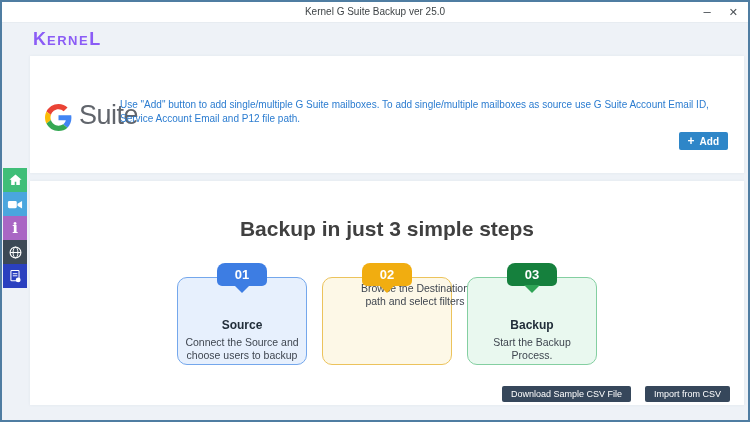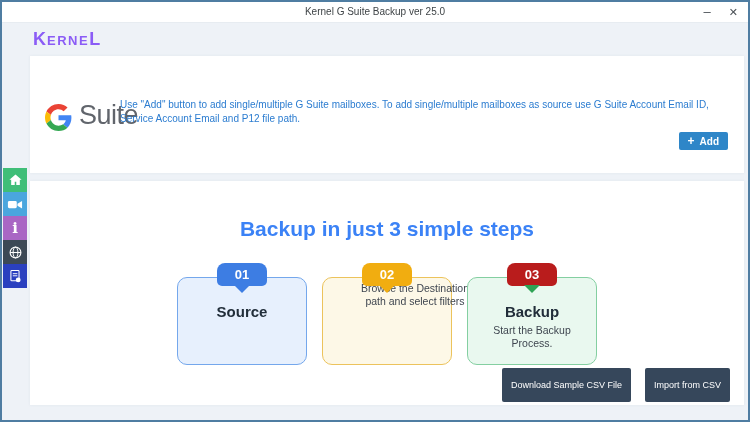--- a/index.html
+++ b/index.html
@@ -43,43 +43,43 @@
   .c2 { background:#4aa6de; }
   .c3 { background:#a966c4; }
   .c4 { background:#3c4956; }
   .c5 { background:#2a40bf; }
   .info-glyph { color:#fff; font-family:"DejaVu Serif","Liberation Serif",serif;
                 font-weight:bold; font-size:15px; line-height:15px; }
 
   
   .main-panel { position:absolute; left:28px; top:179px; width:714px; height:224px;
                 background:#ffffff; box-shadow:0 0 3px rgba(60,80,100,0.07); }
-  .heading { margin:0; padding-top:36px; text-align:center; font-size:21px; font-weight:600; color:#3b82f6; }
+  .heading { margin:0; padding-top:36px; text-align:center; font-size:21px; font-weight:600; color:#404040; }
 
   .cards { position:absolute; top:96px; left:0; right:0; display:flex; justify-content:center; gap:15px; }
   .card { width:130px; height:88px; border-radius:10px; border:1px solid; position:relative;
           text-align:center; box-sizing:border-box; }
   .t-blue  { background:#e7f0fd; border-color:#74a7ec; }
   .t-amber { background:#fdf8e7; border-color:#ecc35c;padding-left:32px; }
   .t-green { background:#e9f8ef; border-color:#84cfa1; }
 
   .badge { position:absolute; top:-15px; left:50%; transform:translateX(-50%);
            width:50px; height:23px; border-radius:8px 8px 5px 5px; color:#fff;
            font-weight:bold; font-size:13px; display:flex; align-items:center; justify-content:center; }
   .notch { position:absolute; top:100%; left:50%; transform:translateX(-50%); margin-top:-1px;
            width:0; height:0; border:8px solid transparent; }
   .t-blue  .badge { background:#3d7de3; }  .t-blue  .notch { border-top-color:#3d7de3; }
   .t-amber .badge { background:#f1ad10; }  .t-amber .notch { border-top-color:#f1ad10; }
-  .t-green .badge { background:#b91c1c; }  .t-green .notch { border-top-color:#2ea355; }
+  .t-green .badge { background:#15803d; }  .t-green .notch { border-top-color:#2ea355; }
 
-  .card-title { margin-top:25px; font-size:15px; font-weight:bold; color:#222e3a; }
+  .card-title { margin-top:40px; font-size:12px; font-weight:bold; color:#222e3a; }
   .card-desc { margin:4px auto 0; width:120px; font-size:10.5px; line-height:13px; color:#3f4650; }
 
   .footer-btns { position:absolute; right:14px; bottom:3px; display:flex; gap:14px; }
-  .csv-btn { background:#36475b; color:#fff; font-size:9px; padding:12px 9px; border:none;
+  .csv-btn { background:#36475b; color:#fff; font-size:9px; padding:3px 9px; border:none;
              border-radius:2px; font-family:inherit; cursor:pointer; }
 </style>
 </head>
 <body>
 
 <div class="window">
 
   <div class="titlebar">
     <div class="title-text">Kernel G Suite Backup ver 25.0</div>
     <div class="win-controls">
@@ -145,20 +145,21 @@
     <h1 class="heading">Backup in just 3 simple steps</h1>
 
     <div class="cards">
 
       <div class="card t-blue">
         <div class="badge">
           <span>01</span>
           <div class="notch"></div>
         </div>
         <div class="card-title">Source</div>
+        <div class="card-desc">Connect the Source and choose users to backup</div>
       </div>
 
       <div class="card t-amber">
         <div class="badge">
           <span>02</span>
           <div class="notch"></div>
         </div>
         <div class="card-desc">Browse the Destination path and select filters</div>
       </div>
 

